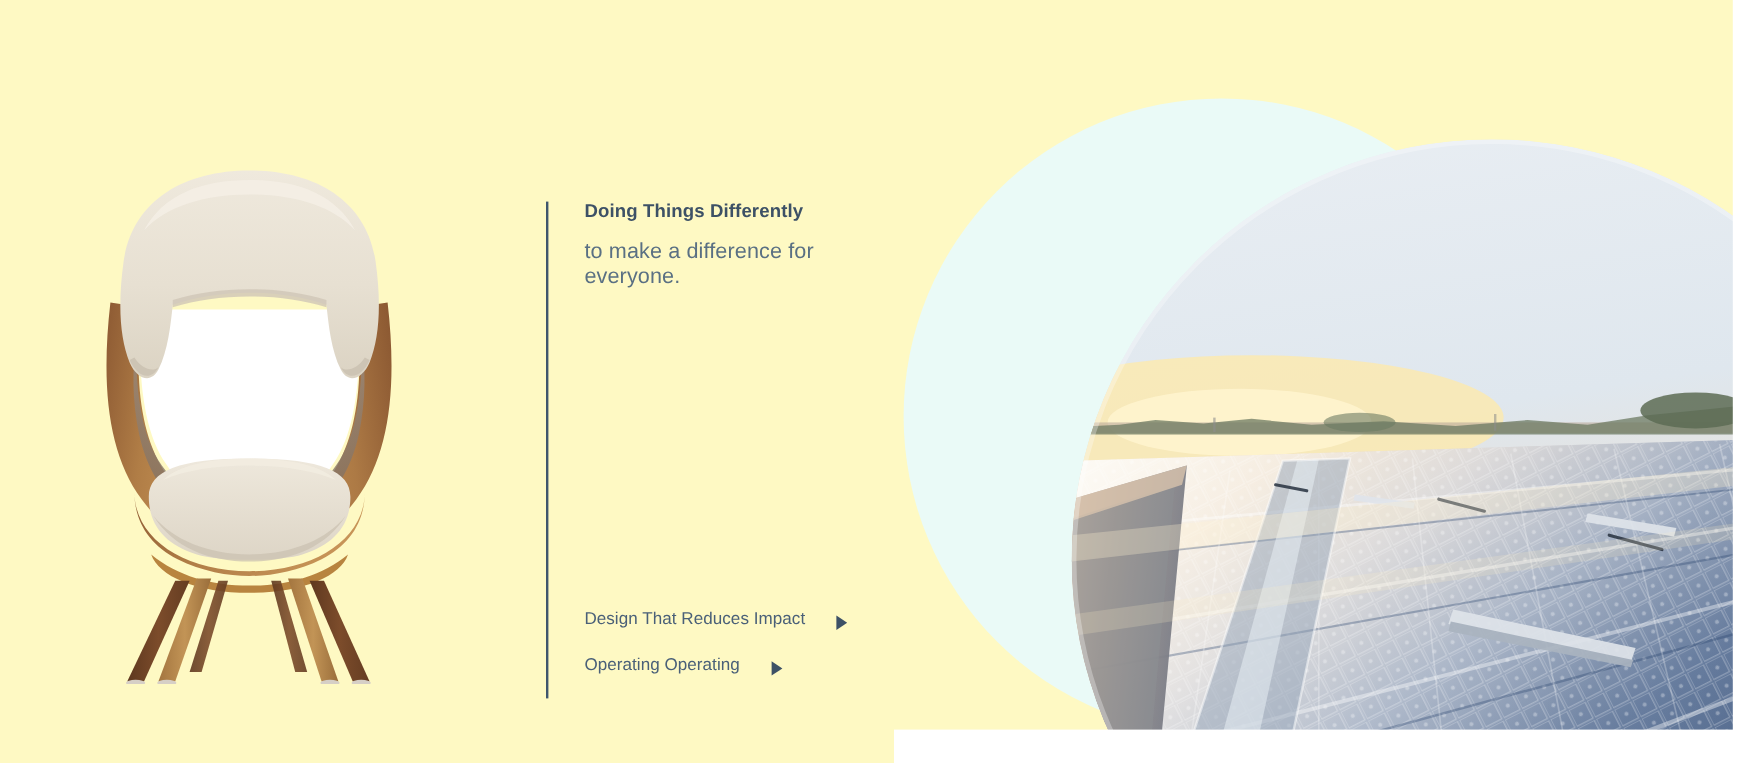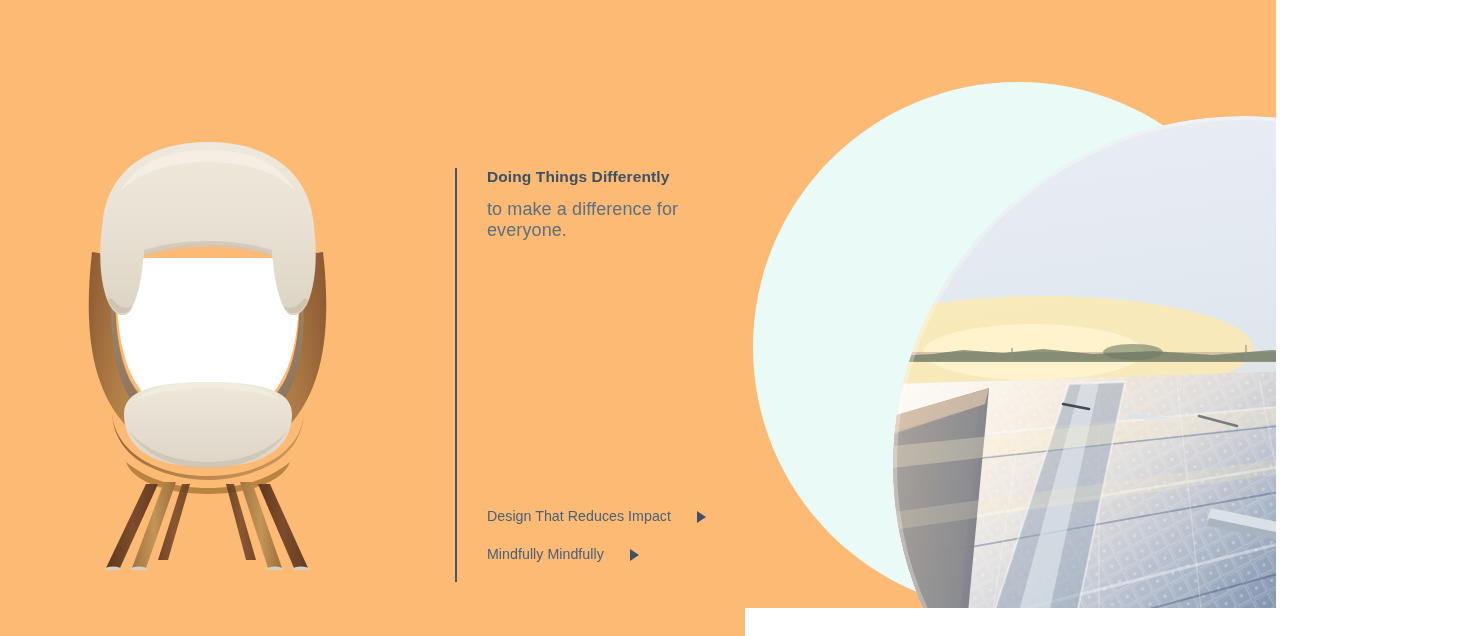--- a/index.html
+++ b/index.html
@@ -3,21 +3,21 @@
 <meta charset="utf-8">
 <style>
   html,body{margin:0;padding:0;}
   body{
     width:1460px;height:636px;
     background:#ffffff;
     font-family:"Liberation Sans", sans-serif;
     overflow:hidden;
     position:relative;
   }
-  .stage{position:absolute;inset:0;width:1276px;height:636px;overflow:hidden;background:#fdba74;}
+  .stage{position:absolute;inset:0;width:1460px;height:636px;overflow:hidden;background:#fef9c3;}
 
   
   .product-panel{position:absolute;left:0;top:0;width:440px;height:636px;}
   .chair-wrap{position:absolute;left:40px;top:132px;width:335px;height:438px;}
   .chair-svg{display:block;width:100%;height:100%;}
 
   
   .text-col{position:absolute;left:455px;top:168px;width:300px;height:414px;}
   .divider{position:absolute;left:0;top:0;width:2px;height:414px;background:#3f566c;}
   .text-inner{position:absolute;left:32px;top:0;width:268px;}
@@ -26,21 +26,21 @@
     letter-spacing:.1px;line-height:1.2;margin:0;
     white-space:nowrap;
   }
   .headline{
     margin:12px 0 0 0;
     font-size:18px;font-weight:300;color:#5a7083;
     line-height:1.18;letter-spacing:.1px;
   }
   .links{position:absolute;left:32px;top:340px;width:268px;}
   .link-row{
-    display:flex;align-items:center;
+    display:flex;align-items:flex-end;
     margin-bottom:21px;cursor:pointer;
     white-space:nowrap;
   }
   .link-row:last-child{margin-bottom:0;}
   .link-label{
     font-size:14.2px;font-weight:400;color:#4a6078;
     line-height:1.2;letter-spacing:.05px;
   }
   .arrow-ico{
     margin-left:26px;display:inline-block;
@@ -176,21 +176,21 @@
       <p class="eyebrow">Doing Things Differently</p>
       <p class="headline">to make a difference for everyone.</p>
     </div>
 
     <div class="links">
       <div class="link-row">
         <span class="link-label">Design That Reduces Impact</span>
         <span class="arrow-ico"></span>
       </div>
       <div class="link-row">
-        <span class="link-label">Mindfully Mindfully</span>
+        <span class="link-label">Operating Operating</span>
         <span class="arrow-ico"></span>
       </div>
     </div>
   </div>
 
   <div class="circle-zone">
 
     <div class="mint-ring"></div>
 
     <div class="photo-circle">

